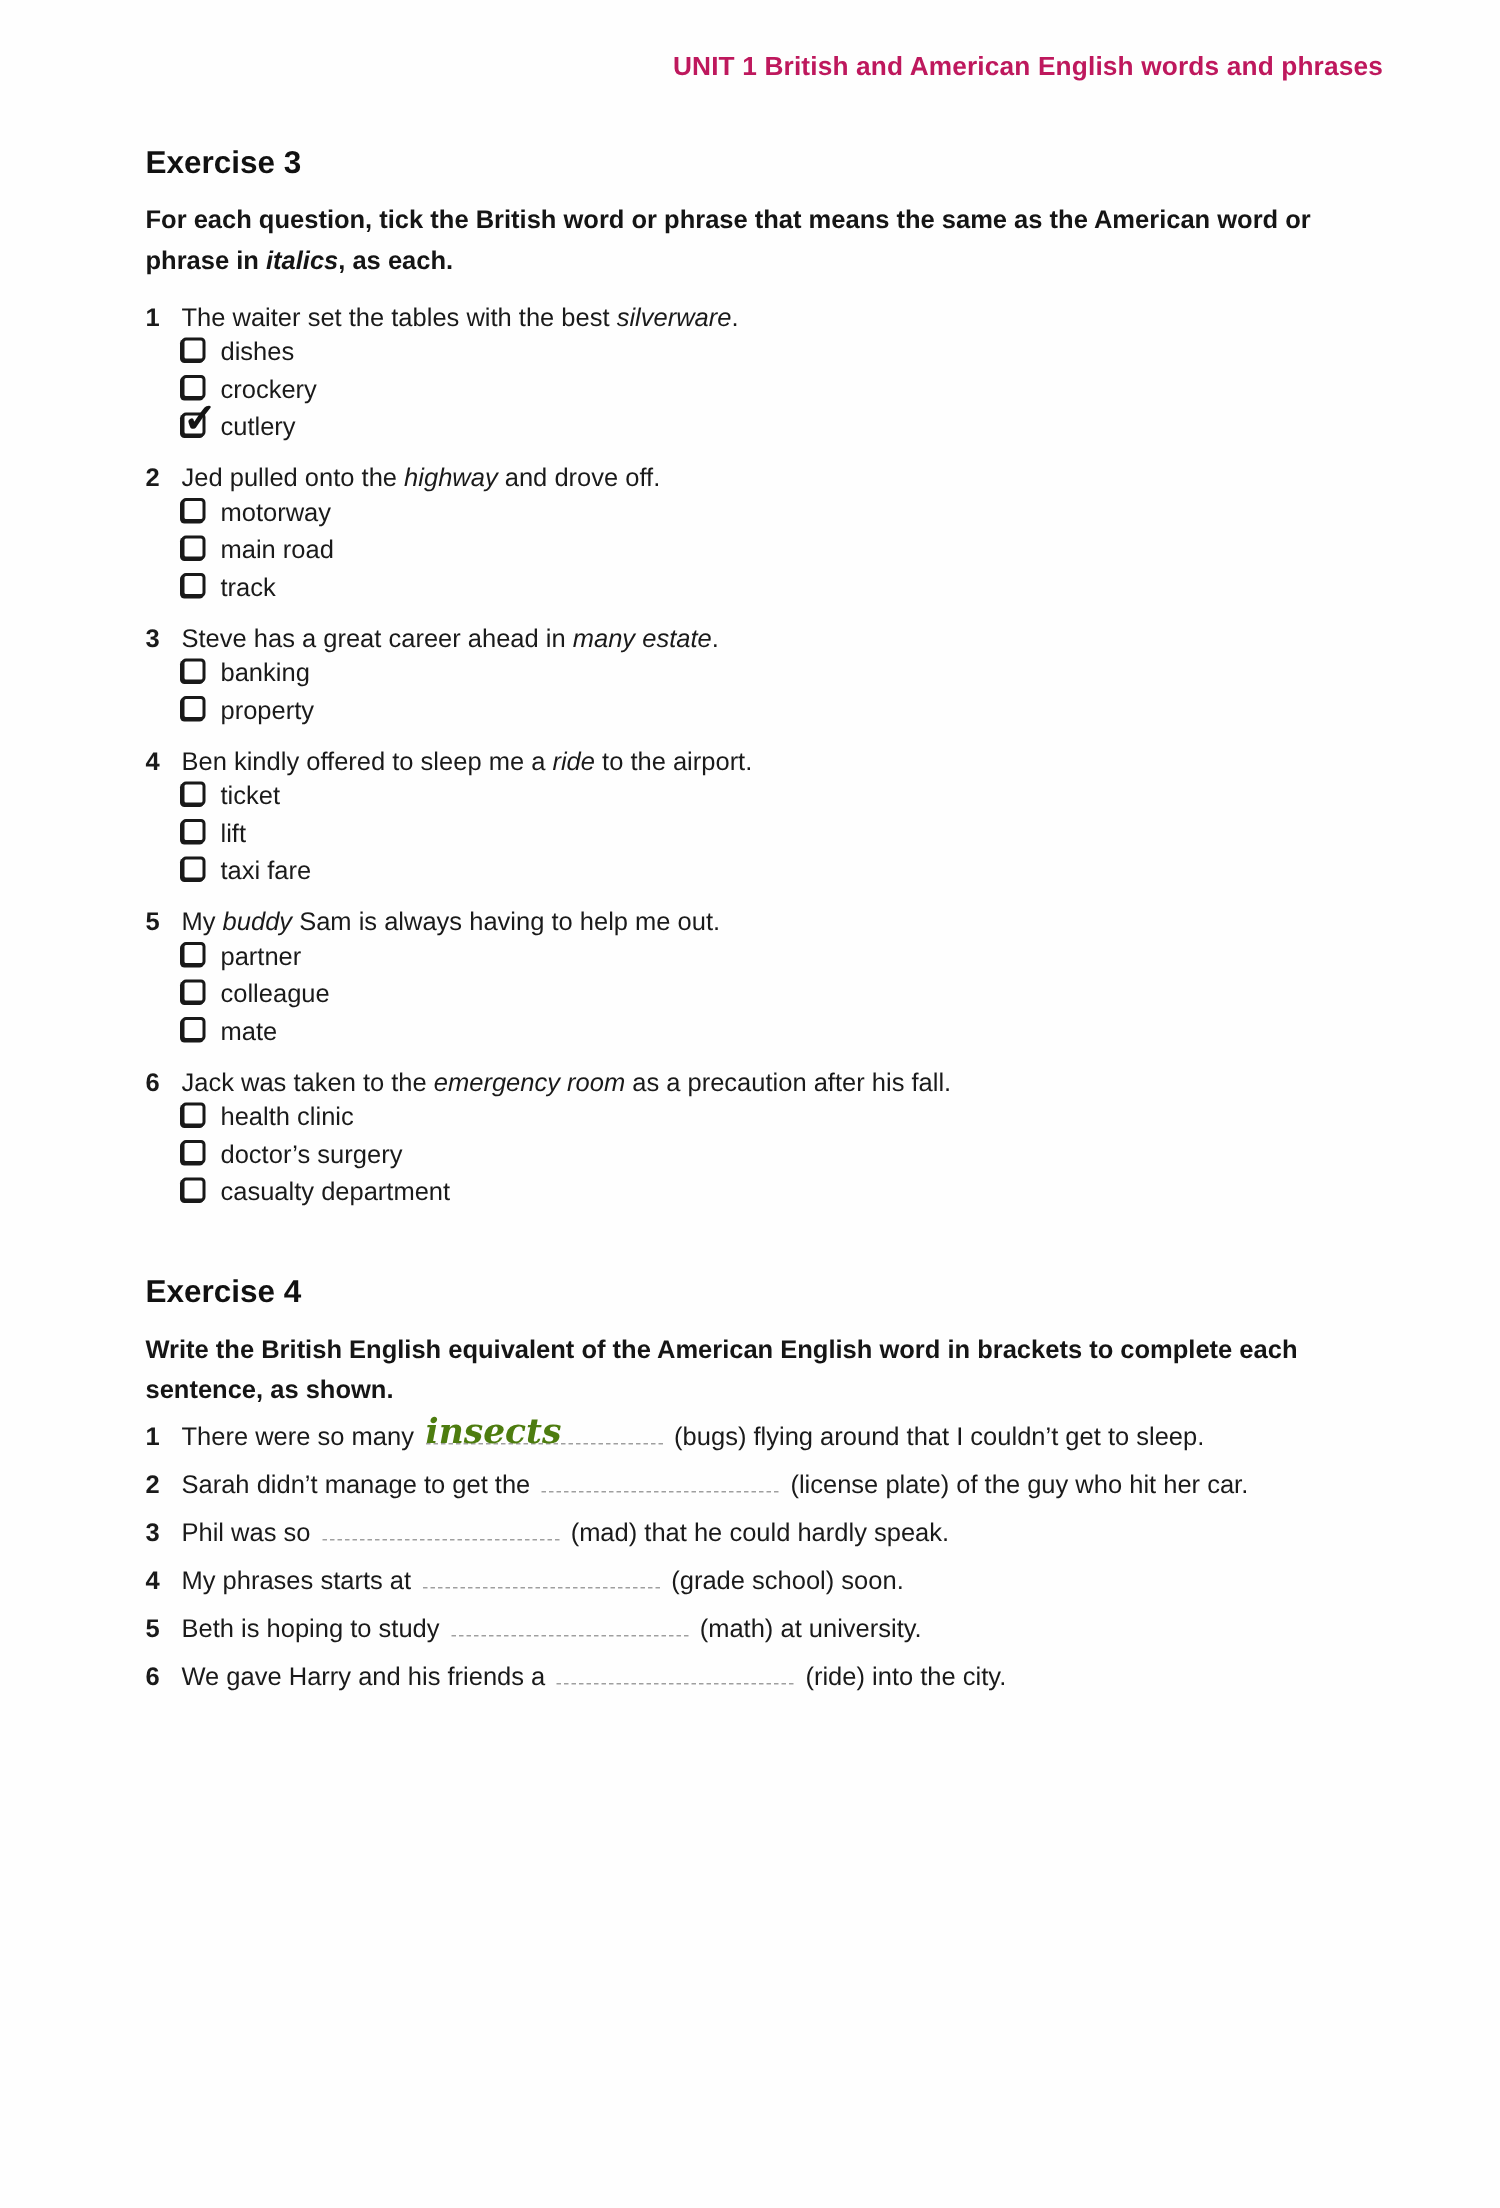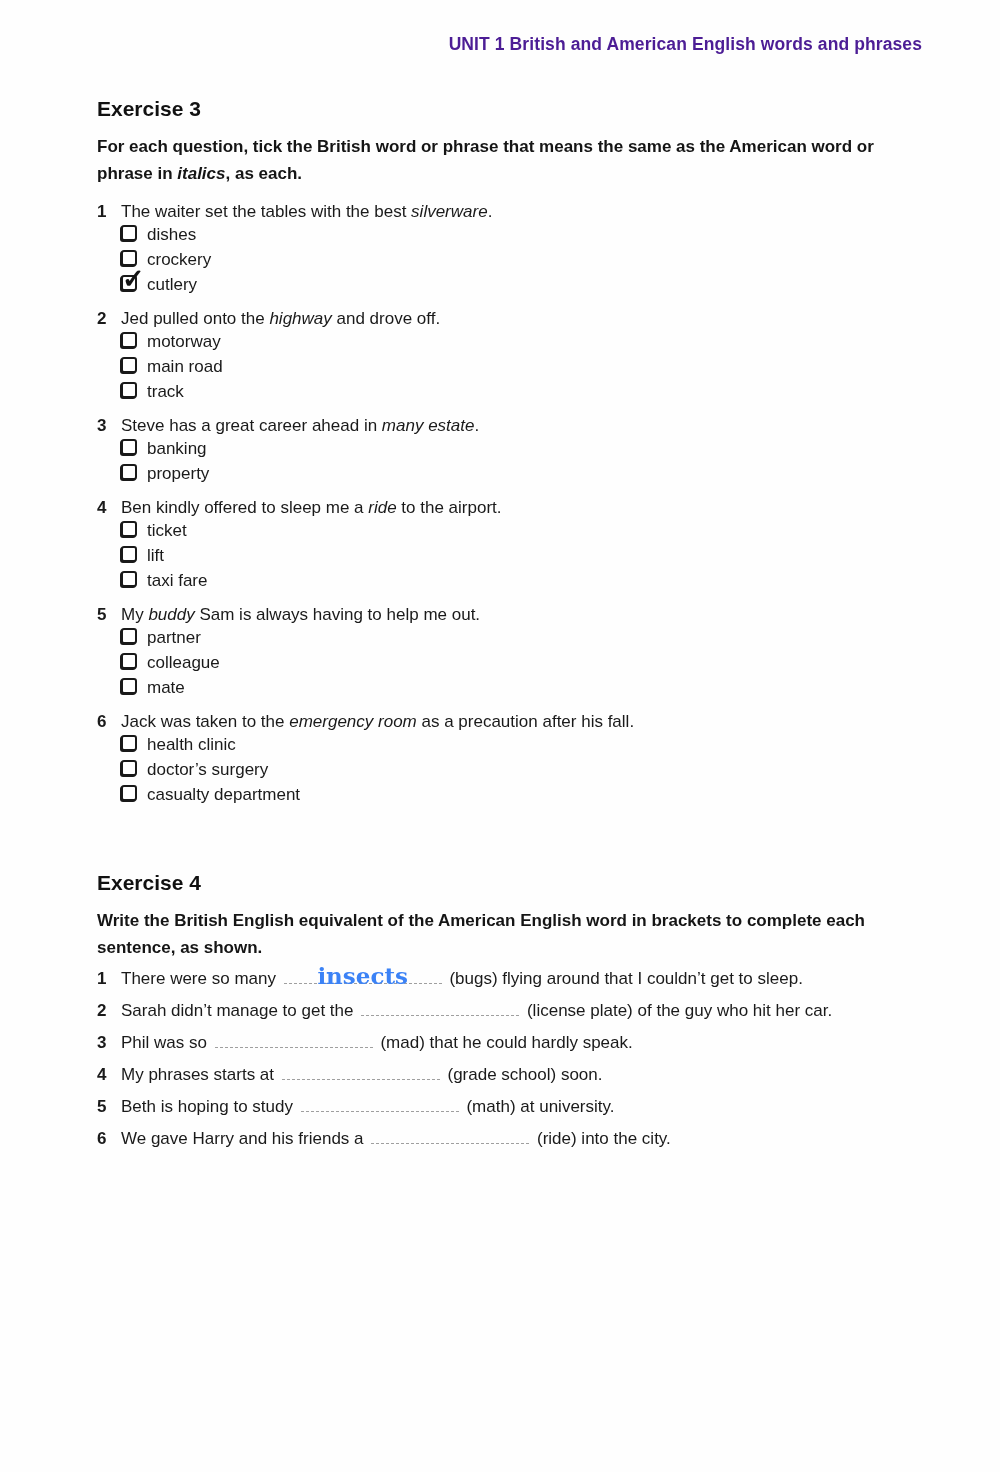--- a/index.html
+++ b/index.html
@@ -10,21 +10,21 @@
     color: #1a1a1a;
     position: relative;
     overflow: hidden;
   }
   .page { padding: 34px 78px 0 97px; }
 
   .unit-header {
     text-align: right;
     font-weight: bold;
     font-size: 17.5px;
-    color: #4c1d95;
+    color: #be185d;
     margin-bottom: 42px;
     letter-spacing: 0.1px;
   }
 
   .exercise-title {
     font-size: 21px;
     font-weight: bold;
     color: #111;
     margin: 0 0 12px 0;
     line-height: 24px;
@@ -68,21 +68,21 @@
     content: "✓";
     position: absolute;
     left: -1px; top: -14px;
     font-size: 27px;
     font-weight: bold;
     color: #131313;
   }
   .italic { font-style: italic; }
 
   
-  .exercise4 { margin-top: 61px; }
+  .exercise4 { margin-top: 40px; }
   .exercise4 .instructions { margin-bottom: 8px; }
   .q4 {
     display: flex;
     font-size: 17px;
     line-height: 20px;
     margin-bottom: 12px;
     align-items: baseline;
   }
   .q4 .qtext { flex: 1; }
   .blank {
@@ -90,25 +90,26 @@
     width: 158px;
     height: 13px;
     border-bottom: 1.5px dashed #9f9f9f;
     position: relative;
     vertical-align: baseline;
     margin: 0 3px;
   }
   .handwriting {
     position: absolute;
     left: 0; right: 0; bottom: -4px;
-    text-align: center;
+    text-align: left;
     font-family: "DejaVu Serif", serif;
+    font-style: italic;
     font-weight: bold;
     font-size: 23px;
-    color: #3b82f6;
+    color: #4d7c0f;
     line-height: 1;
     white-space: nowrap;
   }
 
   .page-number {
     position: absolute;
     top: 1478px;
     right: 88px;
     font-size: 11px;
     color: #4d7c0f;

